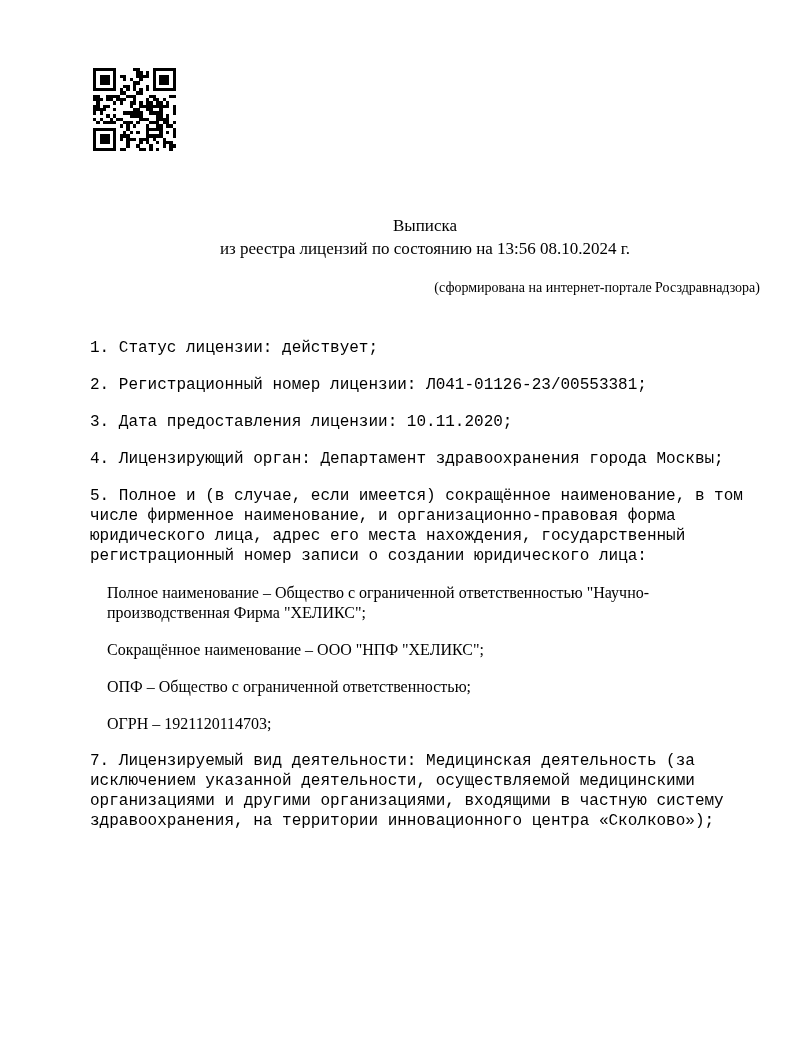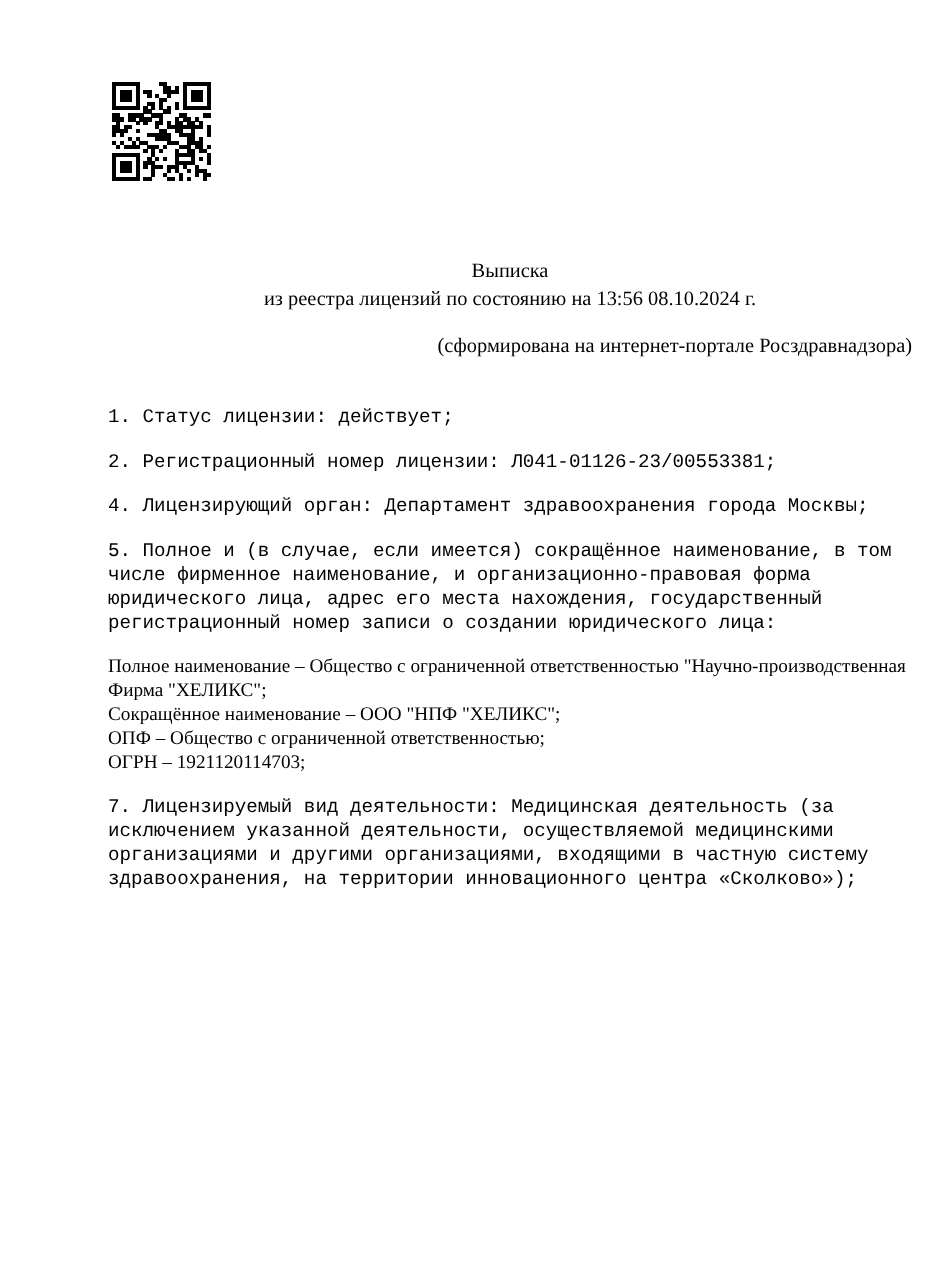--- a/index.html
+++ b/index.html
@@ -32,39 +32,39 @@
     width: 670px;
   }
   .title {
     text-align: center;
     font-weight: normal;
     font-size: 17px;
     line-height: 23px;
   }
   .subtitle {
     text-align: right;
-    font-size: 17px;
+    font-size: 14px;
     line-height: 16px;
     margin-top: 20px;
   }
   .body-text {
     margin-top: 42px;
     font-size: 16px;
     line-height: 20px;
   }
   .body-text p {
     margin: 0 0 17px 0;
     text-align: left;
     font-family: Liberation Mono, monospace;
   }
   .entity-block {
     margin: 0 0 17px 0;
   }
   .entity-block div {
-    margin: 0;
+    margin: 17px;
   }
 </style>
 </head>
 <body>
 
 <div class="page">
 
   <div class="qr"><svg width="83" height="83" viewBox="0 0 83 83" shape-rendering="crispEdges">
         <rect x="0.00" y="0.00" width="3.37" height="3.37" fill="#000000"></rect>
         <rect x="3.32" y="0.00" width="3.37" height="3.37" fill="#000000"></rect>
@@ -373,20 +373,21 @@
     <div class="title">
       <div>Выписка</div>
       <div>из реестра лицензий по состоянию на 13:56 08.10.2024 г.</div>
     </div>
 
     <div class="subtitle">(сформирована на интернет-портале Росздравнадзора)</div>
 
     <div class="body-text">
       <p>1. Статус лицензии: действует;</p>
       <p>2. Регистрационный номер лицензии: Л041-01126-23/00553381;</p>
+      <p>3. Дата предоставления лицензии: 10.11.2020;</p>
       <p>4. Лицензирующий орган: Департамент здравоохранения города Москвы;</p>
       <p>5. Полное и (в случае, если имеется) сокращённое наименование, в том числе фирменное наименование, и организационно-правовая форма юридического лица, адрес его места нахождения, государственный регистрационный номер записи о создании юридического лица:</p>
 
       <div class="entity-block">
         <div>Полное наименование – Общество с ограниченной ответственностью "Научно-производственная Фирма "ХЕЛИКС";</div>
         <div>Сокращённое наименование – ООО "НПФ "ХЕЛИКС";</div>
         <div>ОПФ – Общество с ограниченной ответственностью;</div>
         <div>ОГРН – 1921120114703;</div>
       </div>
 

